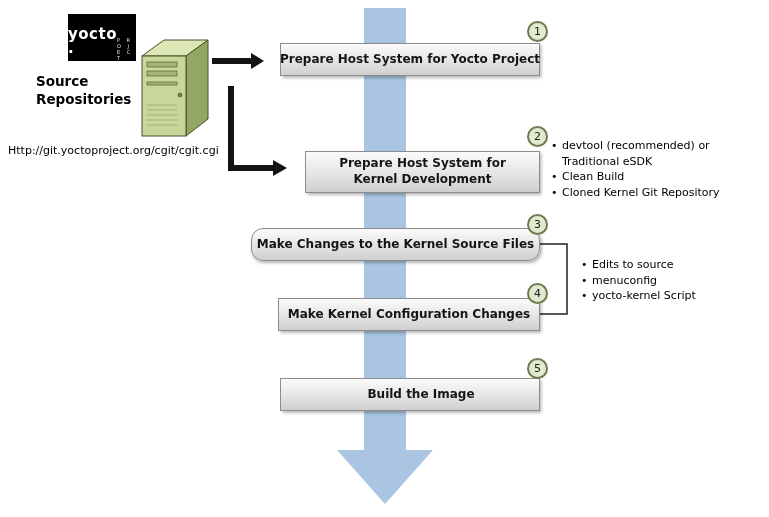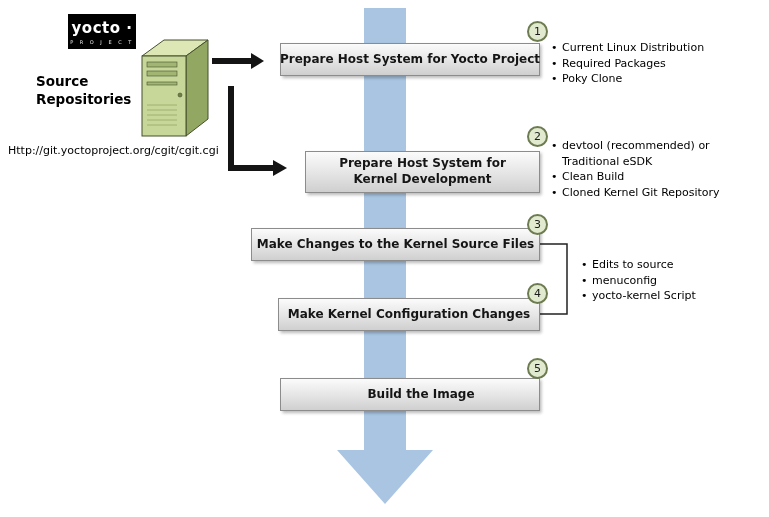--- a/index.html
+++ b/index.html
@@ -14,21 +14,21 @@
     position: absolute; z-index: 3;
     background: linear-gradient(180deg, #fbfbfb 0%, #e4e4e4 55%, #cfcfcf 100%);
     border: 1px solid #8c8c8c;
     box-shadow: 1.5px 2px 3px rgba(0,0,0,.28);
     display: flex; align-items: center; justify-content: center;
     text-align: center; font-size: 12px; font-weight: bold; color: #151515;
     line-height: 1.3; white-space: nowrap; margin-left: 15px;
   }
   #box1 { left: 265px; top: 43px;  width: 260px; height: 33px; }
   #box2 { left: 290px; top: 151px; width: 235px; height: 42px; padding: 8px 10px; white-space: normal; }
-  #box3 { left: 236px; top: 228px; width: 289px; height: 33px; }
+  #box3 { left: 236px; top: 228px; width: 289px; height: 33px; border-radius: 12px; }
   #box4 { left: 263px; top: 298px; width: 262px; height: 33px; }
   #box5 { left: 265px; top: 378px; width: 260px; height: 33px; padding-left: 22px; }
 
   .stepnum {
     position: absolute; z-index: 4; width: 21px; height: 21px; border-radius: 50%;
     background: #e1e9cf; border: 2px solid #6d7c50;
     display: flex; align-items: center; justify-content: center;
     font-size: 11px; color: #1c1c1c;
   }
   #c1 { left: 527px; top: 21px; }
@@ -41,23 +41,23 @@
   .blist li { position: relative; padding-left: 13px; line-height: 14.5px; margin-bottom: 1px; }
   .blist li::before { content: "•"; position: absolute; left: 2px; top: 0; }
   .blist li.cont::before { content: ""; }
   #list1      { left: 549px; top: 41px;  width: 208px; }
   #list2      { left: 549px; top: 139px; width: 192px; }
   #list5      { left: 549px; top: 375px; width: 208px; }
   #listShared { left: 579px; top: 258px; width: 178px; }
   .it { font-style: italic; }
 
   #logo {
-    position: absolute; left: 68px; top: 14px; width: 68px; height: 35px;
+    position: absolute; left: 68px; top: 14px; width: 68px; height: 47px;
     background: #000; color: #fff; z-index: 4;
-    display: flex; flex-direction: column; align-items: center; justify-content: center;
+    display: flex; flex-direction: row; align-items: flex-end; justify-content: center;
   }
   #logo .brand { font-size: 15px; font-weight: bold; letter-spacing: .5px; }
   #logo .proj  { font-size: 5px; letter-spacing: 2.5px; color: #e8e8e8; margin-top: 2px; }
 
   #srclabel { position: absolute; left: 36px; top: 72px; z-index: 4; font-size: 13.5px; font-weight: bold; color: #000; line-height: 1.35; }
   #url      { position: absolute; left: 8px;  top: 144px; z-index: 4; font-size: 11px; color: #000; }
 </style>
 </head>
 <body>
 
@@ -118,25 +118,20 @@
   <div class="stepbox" id="box3">Make Changes to the Kernel Source Files</div>
   <div class="stepbox" id="box4">Make Kernel Configuration Changes</div>
   <div class="stepbox" id="box5">Build the Image</div>
 
   <div class="stepnum" id="c1">1</div>
   <div class="stepnum" id="c2">2</div>
   <div class="stepnum" id="c3">3</div>
   <div class="stepnum" id="c4">4</div>
   <div class="stepnum" id="c5">5</div>
 
-  <ul class="blist" id="list1">
-    <li>Current Linux Distribution</li>
-    <li>Required Packages</li>
-    <li>Poky Clone</li>
-  </ul>
 
   <ul class="blist" id="list2">
     <li>devtool (recommended) or</li>
     <li class="cont">Traditional eSDK</li>
     <li>Clean Build</li>
     <li>Cloned Kernel Git Repository</li>
   </ul>
 
   <ul class="blist" id="listShared">
     <li>Edits to source</li>

